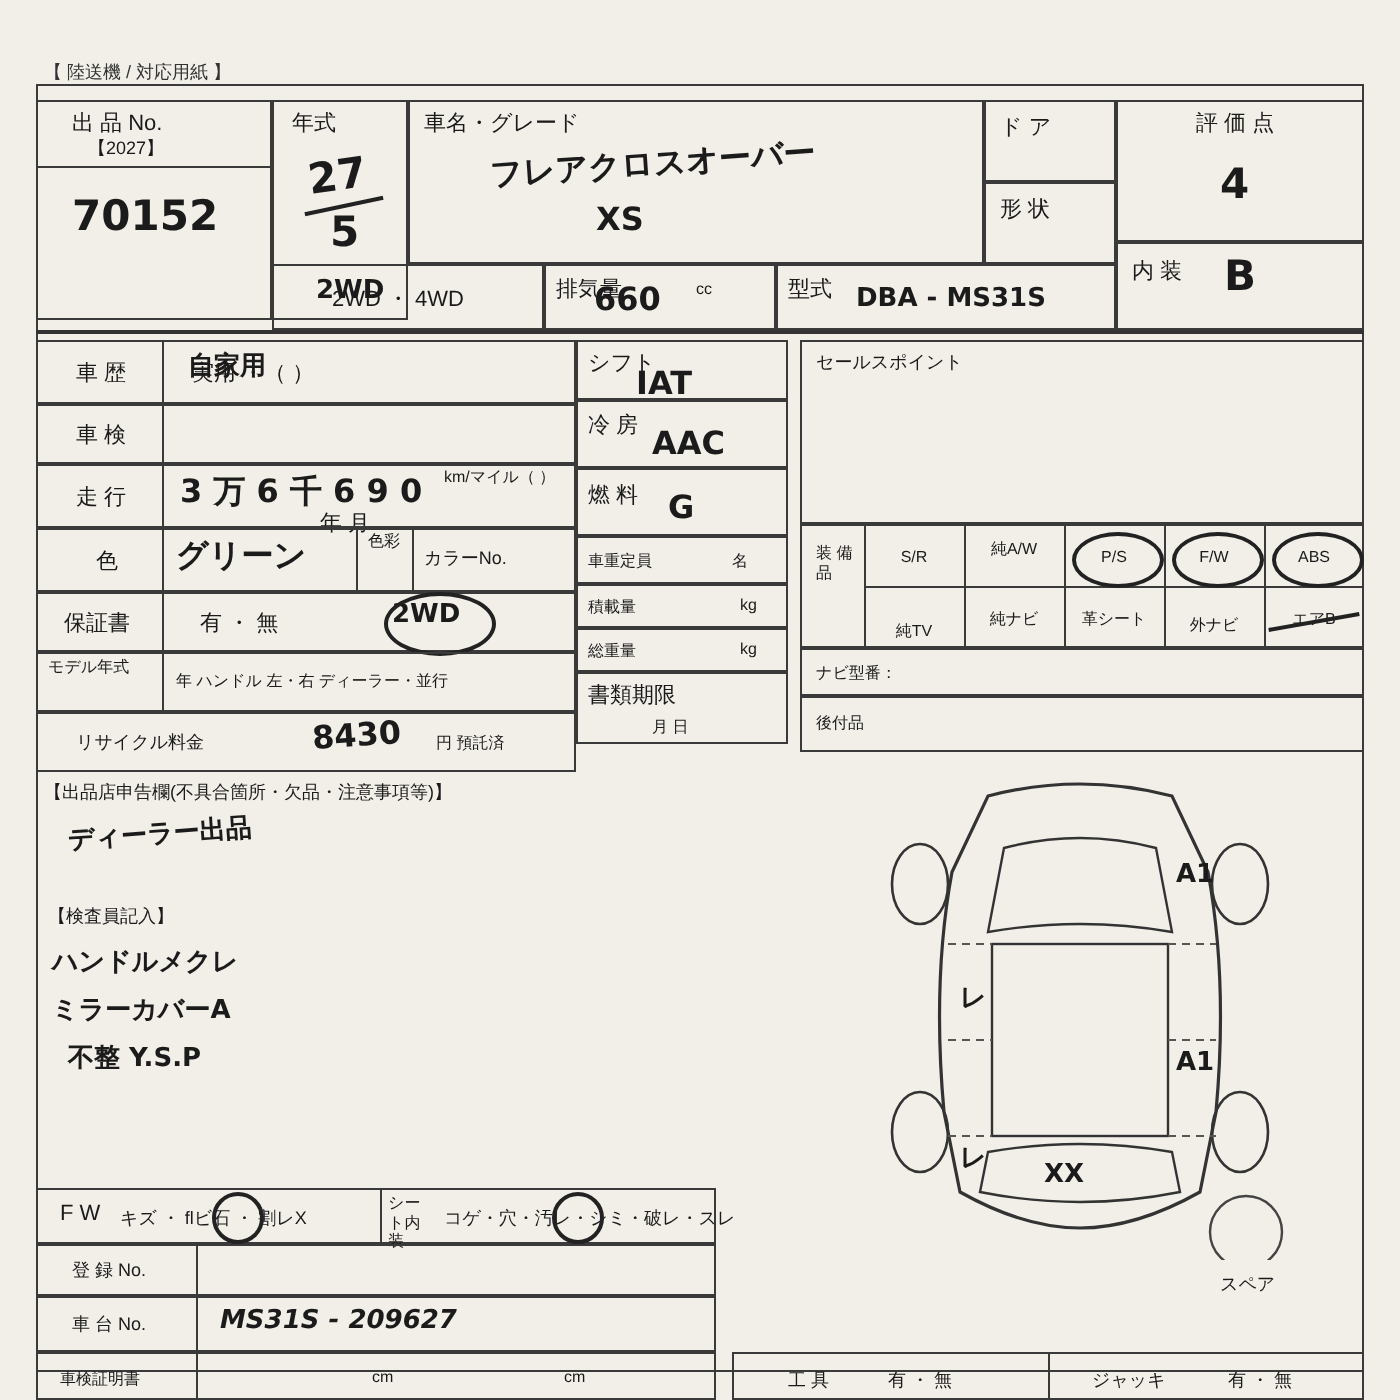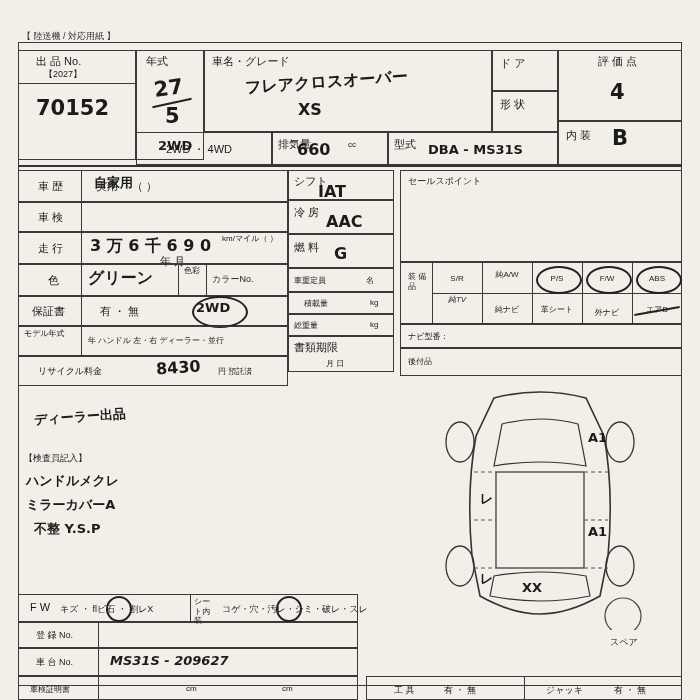--- a/index.html
+++ b/index.html
@@ -205,20 +205,21 @@
   <div class="bx" style="left:18px; top:326px; width:270px; height:30px;"></div>
   <div class="bx" style="left:18px; top:326px; width:64px; height:30px;"></div>
   <div class="abs tiny" style="left:24px; top:329px; line-height:1.25;">モデル年式</div>
   <div class="abs tiny" style="left:88px; top:335px;">年   ハンドル 左・右   ディーラー・並行</div>
 
   <div class="bx" style="left:18px; top:356px; width:270px; height:30px;"></div>
   <div class="abs small" style="left:38px; top:365px;">リサイクル料金</div>
   <div class="abs hand hand-md rot2" style="left:156px; top:358px;">8430</div>
   <div class="abs tiny" style="left:218px; top:366px;">円 預託済</div>
 
+  <div class="abs small" style="left:22px; top:390px;">【出品店申告欄(不具合箇所・欠品・注意事項等)】</div>
   <div class="abs hand hand-sm rot2" style="left:34px; top:408px;">ディーラー出品</div>
 
   <div class="abs small" style="left:24px; top:452px;">【検査員記入】</div>
   <div class="abs hand hand-sm" style="left:26px; top:472px;">ハンドルメクレ</div>
   <div class="abs hand hand-sm" style="left:26px; top:496px;">ミラーカバーA</div>
   <div class="abs hand hand-sm" style="left:14px; top:520px;margin-left:20px;">不整 Y.S.P</div>
 
   <div class="bx" style="left:288px; top:170px; width:106px; height:30px;"></div>
   <div class="abs lbl" style="left:294px; top:174px;">シフト</div>
   <div class="abs hand hand-md" style="left:318px; top:182px;">IAT</div>
@@ -229,21 +230,21 @@
 
   <div class="bx" style="left:288px; top:234px; width:106px; height:34px;"></div>
   <div class="abs lbl" style="left:294px; top:240px;">燃 料</div>
   <div class="abs hand hand-md" style="left:334px; top:244px;">G</div>
 
   <div class="bx" style="left:288px; top:268px; width:106px; height:24px;"></div>
   <div class="abs tiny" style="left:294px; top:275px;">車重定員</div>
   <div class="abs tiny" style="left:366px; top:275px;">名</div>
 
   <div class="bx" style="left:288px; top:292px; width:106px; height:22px;"></div>
-  <div class="abs tiny" style="left:304px; top:298px;">積載量</div>
+  <div class="abs tiny" style="left:294px; top:298px;">積載量</div>
   <div class="abs tiny" style="left:370px; top:298px;">kg</div>
 
   <div class="bx" style="left:288px; top:314px; width:106px; height:22px;"></div>
   <div class="abs tiny" style="left:294px; top:320px;">総重量</div>
   <div class="abs tiny" style="left:370px; top:320px;">kg</div>
 
   <div class="bx" style="left:288px; top:336px; width:106px; height:36px;"></div>
   <div class="abs lbl" style="left:294px; top:340px;">書類期限</div>
   <div class="abs tiny" style="left:326px; top:358px;">月        日</div>
 
@@ -258,21 +259,21 @@
   <div class="vline" style="left:532px; top:262px; height:62px;"></div>
   <div class="vline" style="left:582px; top:262px; height:62px;"></div>
   <div class="vline" style="left:632px; top:262px; height:62px;"></div>
 
   <div class="abs tiny center" style="left:432px; top:264px; width:50px; height:28px;">S/R</div>
   <div class="abs tiny center" style="left:482px; top:264px; width:50px; height:21px;">純A/W</div>
   <div class="abs tiny center" style="left:532px; top:264px; width:50px; height:28px;">P/S</div>
   <div class="abs tiny center" style="left:582px; top:264px; width:50px; height:28px;">F/W</div>
   <div class="abs tiny center" style="left:632px; top:264px; width:50px; height:28px;">ABS</div>
 
-  <div class="abs tiny center" style="left:432px; top:284px; width:50px; height:30px;font-style:italic;">純TV</div>
+  <div class="abs tiny center" style="left:432px; top:300px; width:50px; height:30px;">純TV</div>
   <div class="abs tiny center" style="left:482px; top:294px; width:50px; height:30px;">純ナビ</div>
   <div class="abs tiny center" style="left:532px; top:294px; width:50px; height:30px;">革シート</div>
   <div class="abs tiny center" style="left:582px; top:294px; width:50px; height:36px;">外ナビ</div>
   <div class="abs tiny center" style="left:632px; top:294px; width:50px; height:30px;">エアB</div>
 
   <div class="circle-mark" style="left:536px; top:266px; width:42px; height:24px;"></div>
   <div class="circle-mark" style="left:586px; top:266px; width:42px; height:24px;"></div>
   <div class="circle-mark" style="left:636px; top:266px; width:42px; height:24px;"></div>
   <div class="strike" style="left:634px; top:310px; width:46px; transform:rotate(-10deg);"></div>
 

